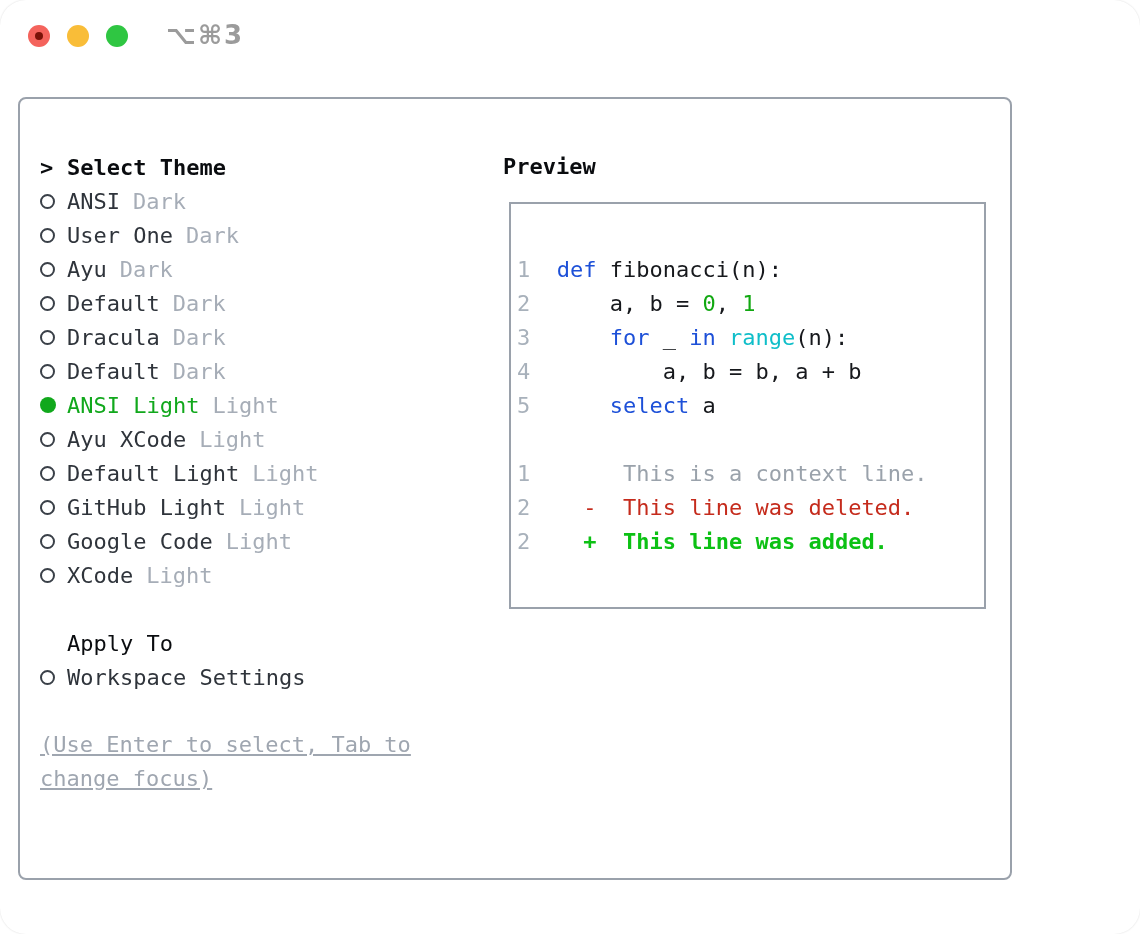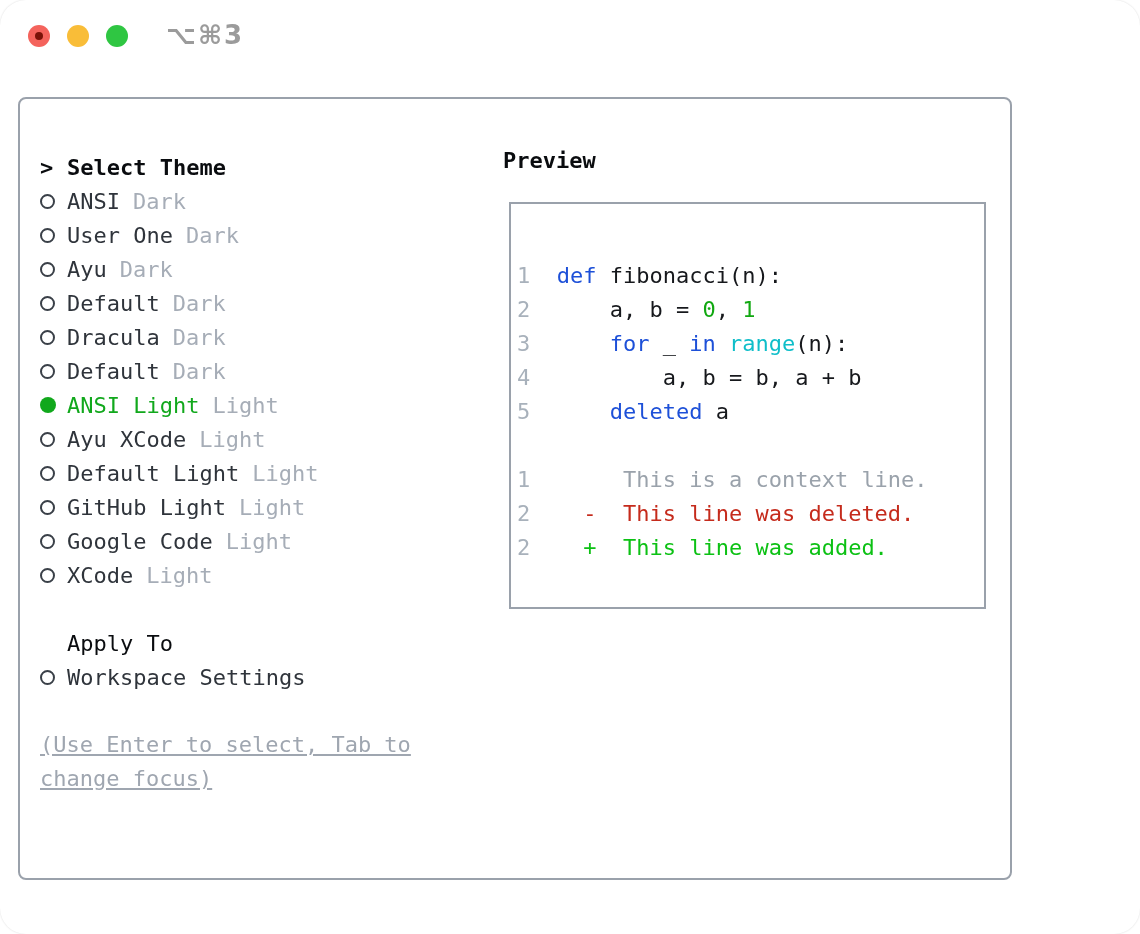--- a/index.html
+++ b/index.html
@@ -50,37 +50,37 @@
   .radio.selected{width:16px;height:16px;border:none;background:var(--accent-green);}
   .label{color:var(--label);}
   .row.selected .label{color:var(--accent-green);}
   .suffix{color:var(--muted);margin-left:13px;}
   .apply-label{color:var(--ink);}
   .spacer{height:34px;}
   .hint{color:var(--hint);text-decoration:underline;}
   .hint div{height:34px;line-height:34px;white-space:pre;}
   
   .preview-header{
-    position:absolute;left:483px;top:45px;height:34px;line-height:34px;
+    position:absolute;left:483px;top:51px;height:34px;line-height:34px;
     font-size:22px;font-weight:bold;color:var(--ink);
   }
   .preview-box{
     position:absolute;left:489px;top:103px;width:473px;height:403px;
     border:2px solid var(--border);background:#fff;
   }
-  #code{position:absolute;left:6px;top:55px;font-size:22px;}
+  #code{position:absolute;left:6px;top:49px;font-size:22px;}
   .code-row{height:34px;line-height:34px;white-space:pre;}
   .lnum{color:var(--lnum);}
   .seg-plain{color:#16181c;}
   .seg-keyword{color:var(--keyword-blue);}
   .seg-builtin{color:var(--builtin-cyan);}
   .seg-number{color:var(--number-green);}
   .seg-context{color:var(--context);}
   .seg-deleted{color:var(--deleted-red);}
-  .seg-added{color:var(--added-green);}
+  .seg-added{color:var(--added-green);font-weight:bold;}
 </style>
 </head>
 <body>
 
 <div class="window">
 
   <div class="traffic-lights">
     <span class="tl red">
         <span class="tl-dot"></span>
       </span>
@@ -132,21 +132,21 @@
     </div>
 
     <div class="preview-header">Preview</div>
 
     <div class="preview-box">
       <div id="code">
           <div class="code-row"><span class="lnum">1</span><span class="seg-plain">  </span><span class="seg-keyword">def</span><span class="seg-plain"> fibonacci(n):</span></div>
           <div class="code-row"><span class="lnum">2</span><span class="seg-plain">      a, b = </span><span class="seg-number">0</span><span class="seg-plain">, </span><span class="seg-number">1</span></div>
           <div class="code-row"><span class="lnum">3</span><span class="seg-plain">      </span><span class="seg-keyword">for</span><span class="seg-plain"> _ </span><span class="seg-keyword">in</span><span class="seg-plain"> </span><span class="seg-builtin">range</span><span class="seg-plain">(n):</span></div>
           <div class="code-row"><span class="lnum">4</span><span class="seg-plain">          a, b = b, a + b</span></div>
-          <div class="code-row"><span class="lnum">5</span><span class="seg-plain">      </span><span class="seg-keyword">deleted</span><span class="seg-plain"> a</span></div>
+          <div class="code-row"><span class="lnum">5</span><span class="seg-plain">      </span><span class="seg-keyword">select</span><span class="seg-plain"> a</span></div>
           <div class="code-row"><span class="lnum"> </span></div>
           <div class="code-row"><span class="lnum">1</span><span class="seg-context">       This is a context line.</span></div>
           <div class="code-row"><span class="lnum">2</span><span class="seg-deleted">    -  This line was deleted.</span></div>
           <div class="code-row"><span class="lnum">2</span><span class="seg-added">    +  This line was added.</span></div>
         </div>
     </div>
 
   </div>
 </div>
 

